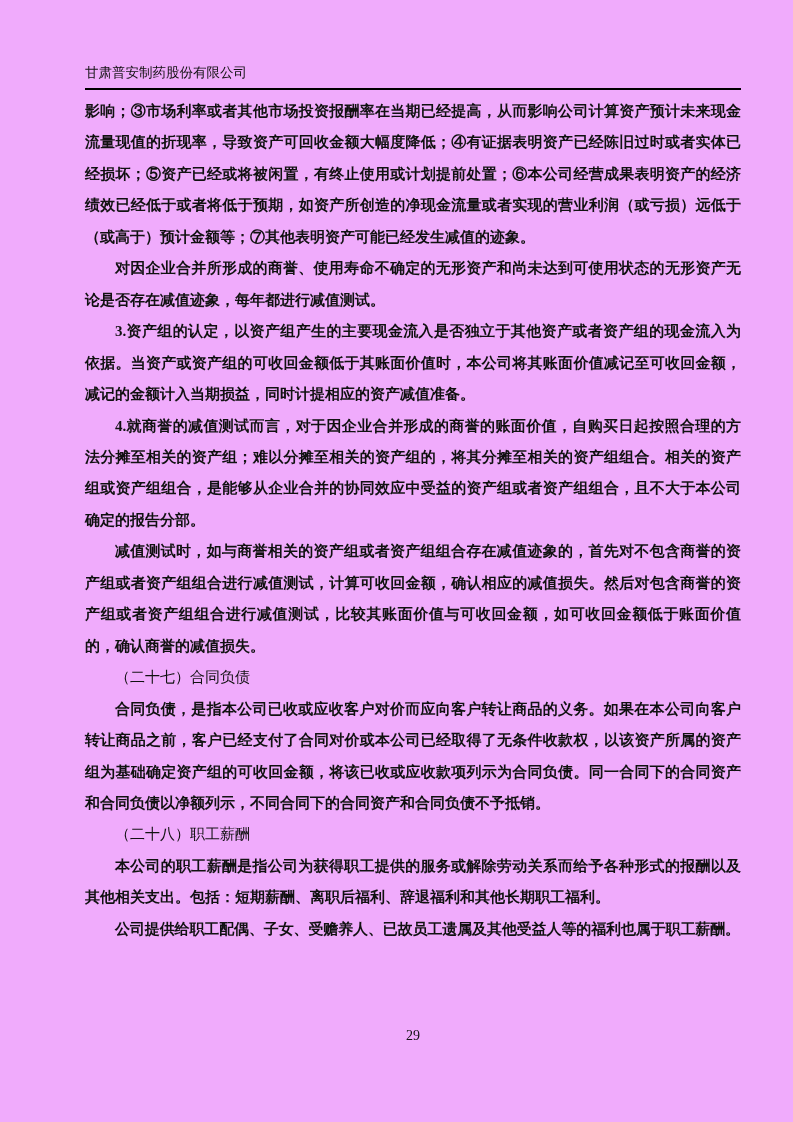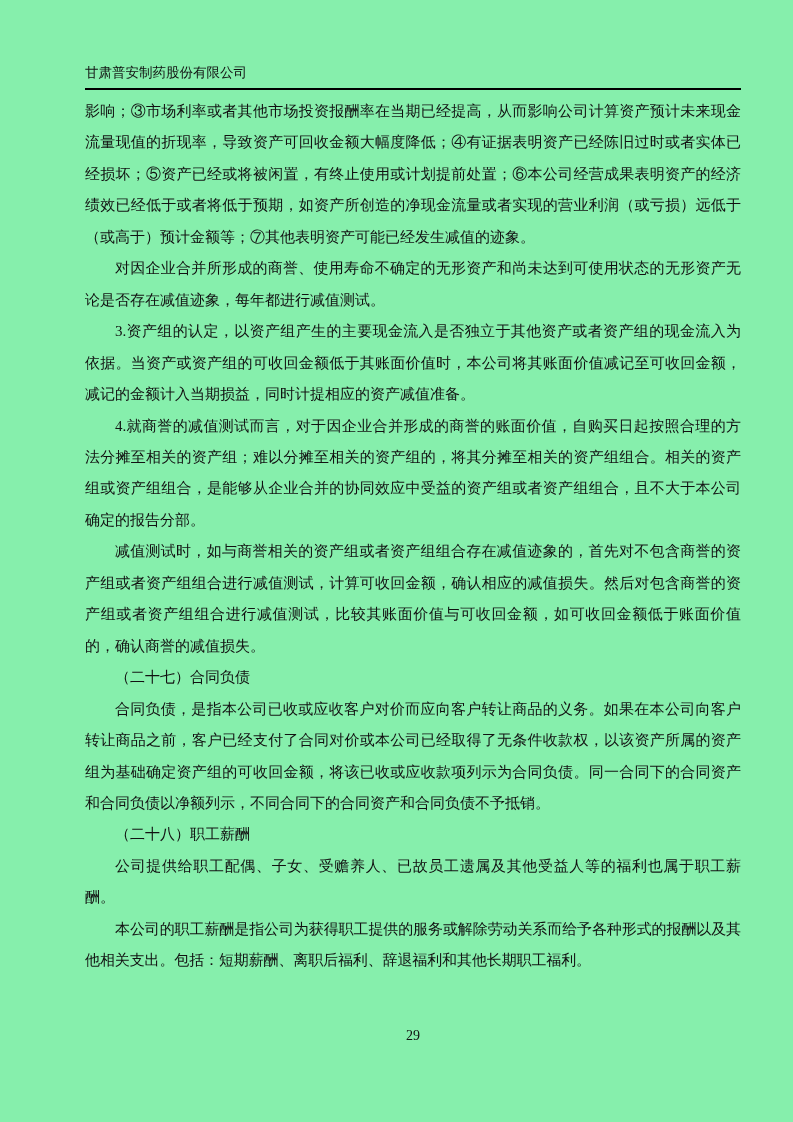--- a/index.html
+++ b/index.html
@@ -4,21 +4,21 @@
 <style>
   html, body {
     margin: 0;
     padding: 0;
     background: #ffffff;
   }
   .page {
     position: relative;
     width: 793px;
     height: 1122px;
-    background: #86efac;
+    background: #f0abfc;
     font-family: "Liberation Serif", "DejaVu Serif", serif;
     color: #111111;
     overflow: hidden;
   }
   .header {
     position: absolute;
     left: 85px;
     top: 64px;
     width: 656px;
     display: flex;
@@ -35,21 +35,21 @@
     top: 96px;
     width: 656px;
     font-size: 15px;
     line-height: 31.45px;
     text-align: justify;
   }
   .content p, .content h3 {
     margin: 0;
     padding: 0;
     font-size: 15px;
-    font-weight: normal;
+    font-weight: bold;
   }
   .content p.indent, .content h3 {
     text-indent: 2em;
   }
   .content h3 {
     font-weight: normal;
   }
   
   .content p:last-child {
     letter-spacing: -0.12px;
@@ -74,20 +74,20 @@
 
   <div class="content" id="content">
       <p>影响；③市场利率或者其他市场投资报酬率在当期已经提高，从而影响公司计算资产预计未来现金流量现值的折现率，导致资产可回收金额大幅度降低；④有证据表明资产已经陈旧过时或者实体已经损坏；⑤资产已经或将被闲置，有终止使用或计划提前处置；⑥本公司经营成果表明资产的经济绩效已经低于或者将低于预期，如资产所创造的净现金流量或者实现的营业利润（或亏损）远低于（或高于）预计金额等；⑦其他表明资产可能已经发生减值的迹象。</p>
       <p class="indent">对因企业合并所形成的商誉、使用寿命不确定的无形资产和尚未达到可使用状态的无形资产无论是否存在减值迹象，每年都进行减值测试。</p>
       <p class="indent">3.资产组的认定，以资产组产生的主要现金流入是否独立于其他资产或者资产组的现金流入为依据。当资产或资产组的可收回金额低于其账面价值时，本公司将其账面价值减记至可收回金额，减记的金额计入当期损益，同时计提相应的资产减值准备。</p>
       <p class="indent">4.就商誉的减值测试而言，对于因企业合并形成的商誉的账面价值，自购买日起按照合理的方法分摊至相关的资产组；难以分摊至相关的资产组的，将其分摊至相关的资产组组合。相关的资产组或资产组组合，是能够从企业合并的协同效应中受益的资产组或者资产组组合，且不大于本公司确定的报告分部。</p>
       <p class="indent">减值测试时，如与商誉相关的资产组或者资产组组合存在减值迹象的，首先对不包含商誉的资产组或者资产组组合进行减值测试，计算可收回金额，确认相应的减值损失。然后对包含商誉的资产组或者资产组组合进行减值测试，比较其账面价值与可收回金额，如可收回金额低于账面价值的，确认商誉的减值损失。</p>
       <h3>（二十七）合同负债</h3>
       <p class="indent">合同负债，是指本公司已收或应收客户对价而应向客户转让商品的义务。如果在本公司向客户转让商品之前，客户已经支付了合同对价或本公司已经取得了无条件收款权，以该资产所属的资产组为基础确定资产组的可收回金额，将该已收或应收款项列示为合同负债。同一合同下的合同资产和合同负债以净额列示，不同合同下的合同资产和合同负债不予抵销。</p>
       <h3>（二十八）职工薪酬</h3>
+      <p class="indent">本公司的职工薪酬是指公司为获得职工提供的服务或解除劳动关系而给予各种形式的报酬以及其他相关支出。包括：短期薪酬、离职后福利、辞退福利和其他长期职工福利。</p>
       <p class="indent">公司提供给职工配偶、子女、受赡养人、已故员工遗属及其他受益人等的福利也属于职工薪酬。</p>
-      <p class="indent">本公司的职工薪酬是指公司为获得职工提供的服务或解除劳动关系而给予各种形式的报酬以及其他相关支出。包括：短期薪酬、离职后福利、辞退福利和其他长期职工福利。</p>
     </div>
 
   <div class="footer">
     <span>29</span>
   </div>
 </div>
 
 </body></html>

